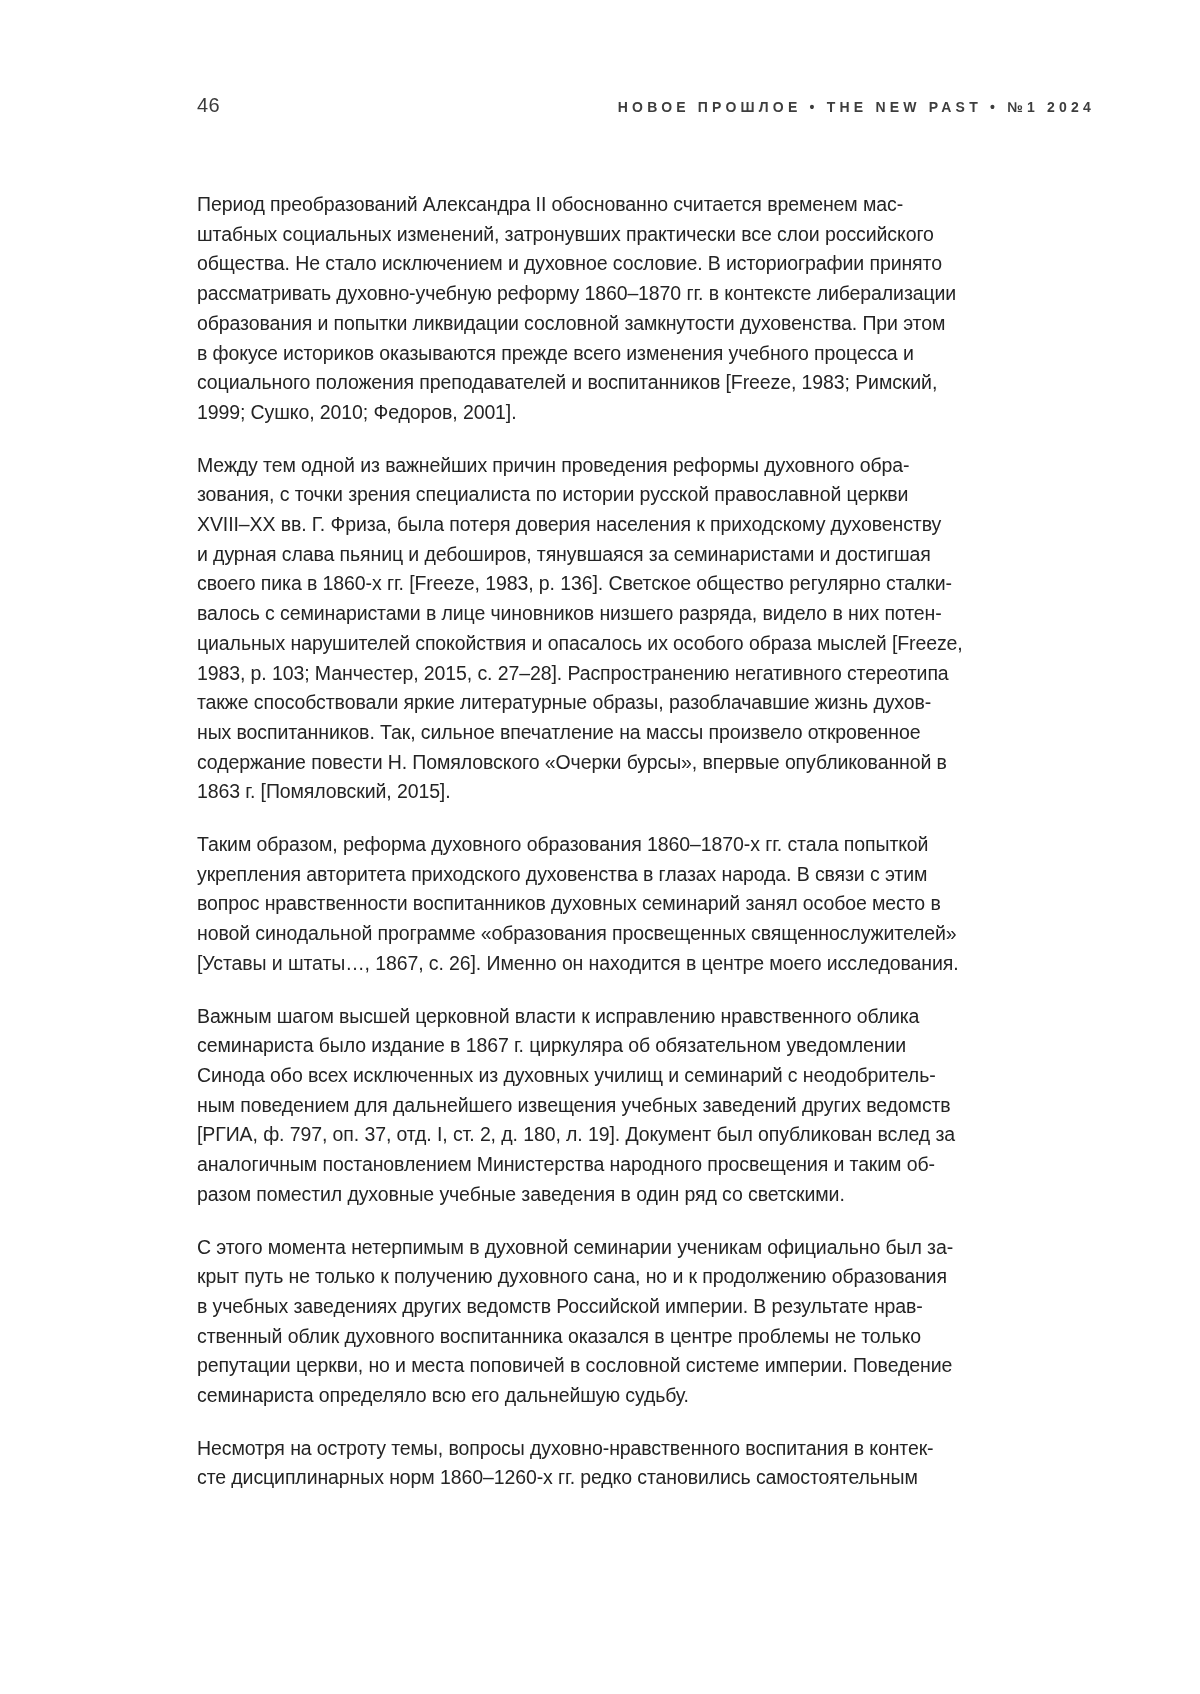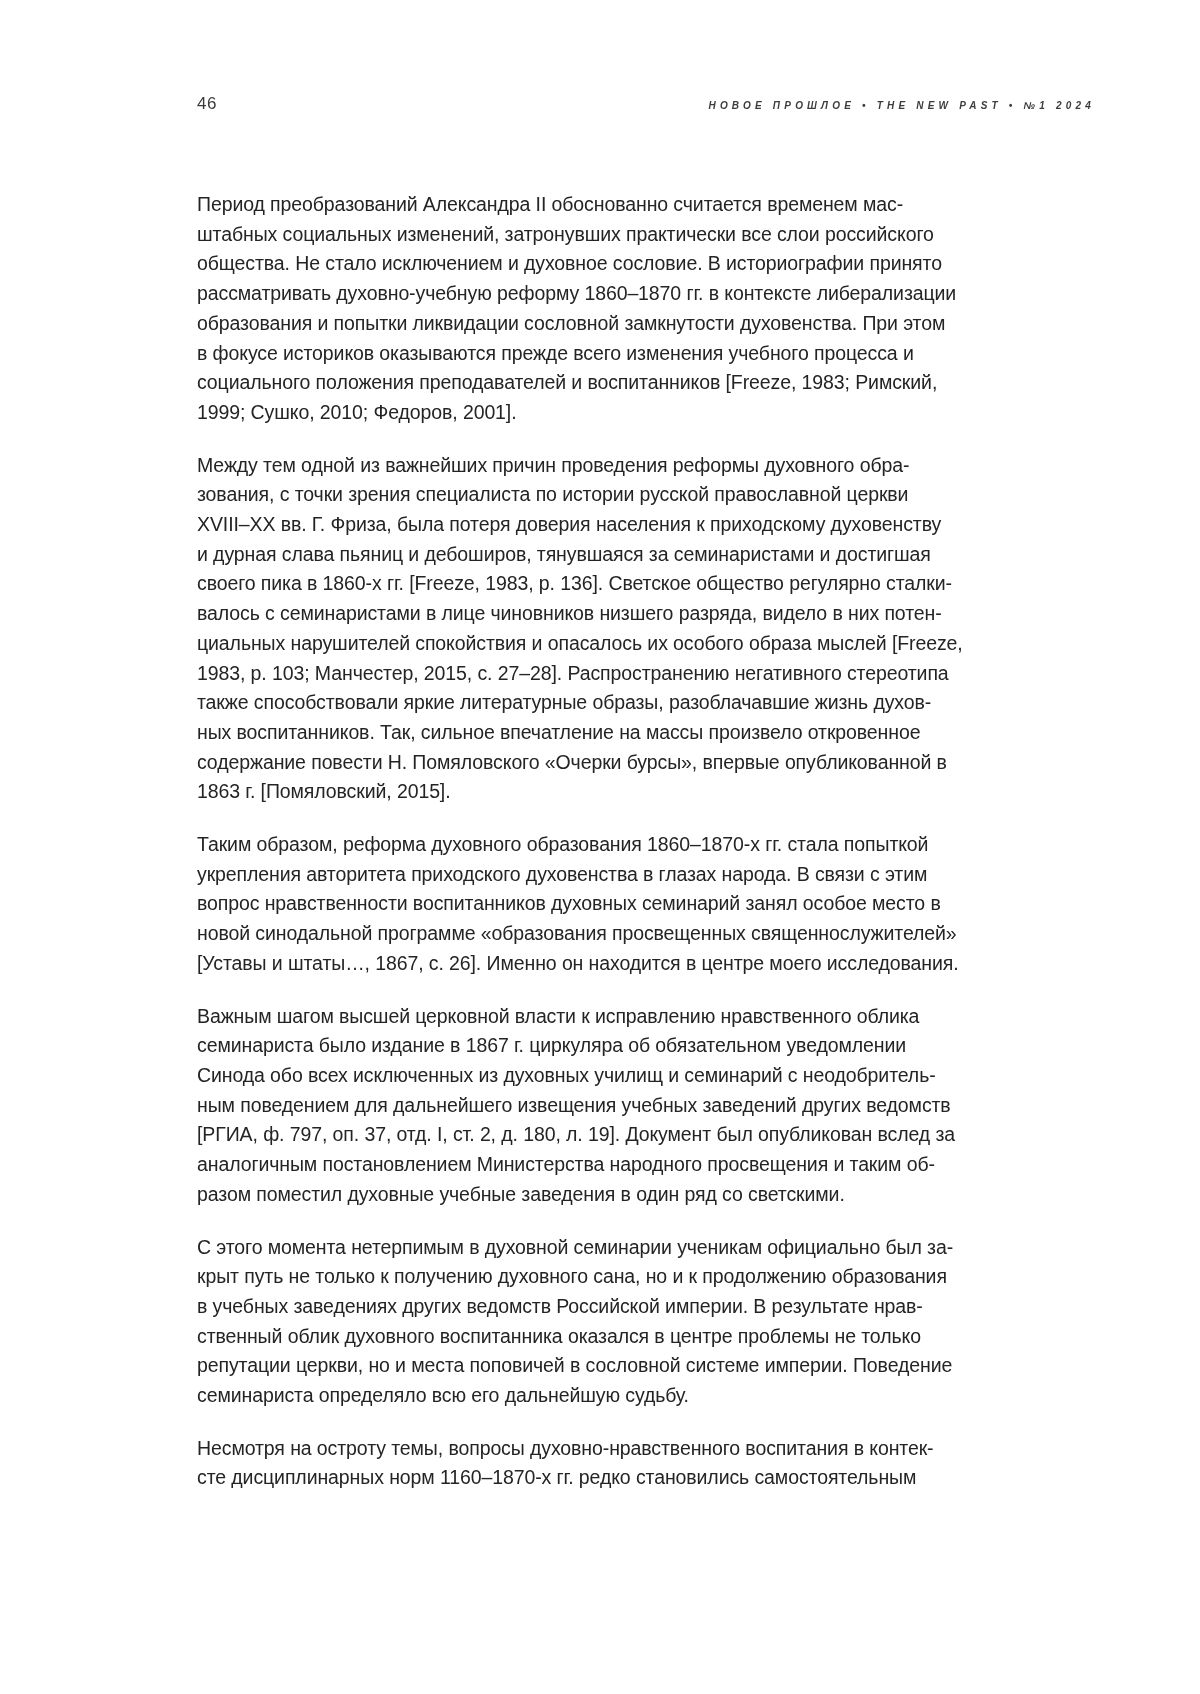--- a/index.html
+++ b/index.html
@@ -20,32 +20,31 @@
   .page-header {
     position: absolute;
     left: 197px;
     top: 94px;
     width: 898px;
     display: flex;
     justify-content: space-between;
     align-items: baseline;
   }
   .page-number {
-    font-size: 17px;
+    font-size: 20px;
     font-weight: 400;
     color: #3b3b3b;
     letter-spacing: 0.5px;
   }
   .running-head {
-    font-size: 10px;
+    font-size: 14px;
     font-weight: 600;
     color: #3d3d3d;
     letter-spacing: 4.2px;
     white-space: nowrap;
-    font-style: italic;
   }
   .article-body {
     position: absolute;
     left: 197px;
     top: 178px;
     width: 940px;
   }
   .article-body p {
     margin: 12px 0 23px 0;
     font-size: 19.5px;
@@ -98,16 +97,16 @@
 [РГИА, ф. 797, оп. 37, отд. I, ст. 2, д. 180, л. 19]. Документ был опубликован вслед за
 аналогичным постановлением Министерства народного просвещения и таким об-
 разом поместил духовные учебные заведения в один ряд со светскими.</p>
     <p>С этого момента нетерпимым в духовной семинарии ученикам официально был за-
 крыт путь не только к получению духовного сана, но и к продолжению образования
 в учебных заведениях других ведомств Российской империи. В результате нрав-
 ственный облик духовного воспитанника оказался в центре проблемы не только
 репутации церкви, но и места поповичей в сословной системе империи. Поведение
 семинариста определяло всю его дальнейшую судьбу.</p>
     <p>Несмотря на остроту темы, вопросы духовно-нравственного воспитания в контек-
-сте дисциплинарных норм 1160–1870-х гг. редко становились самостоятельным</p>
+сте дисциплинарных норм 1860–1260-х гг. редко становились самостоятельным</p>
   </div>
 
 </div>
 
 </body></html>

